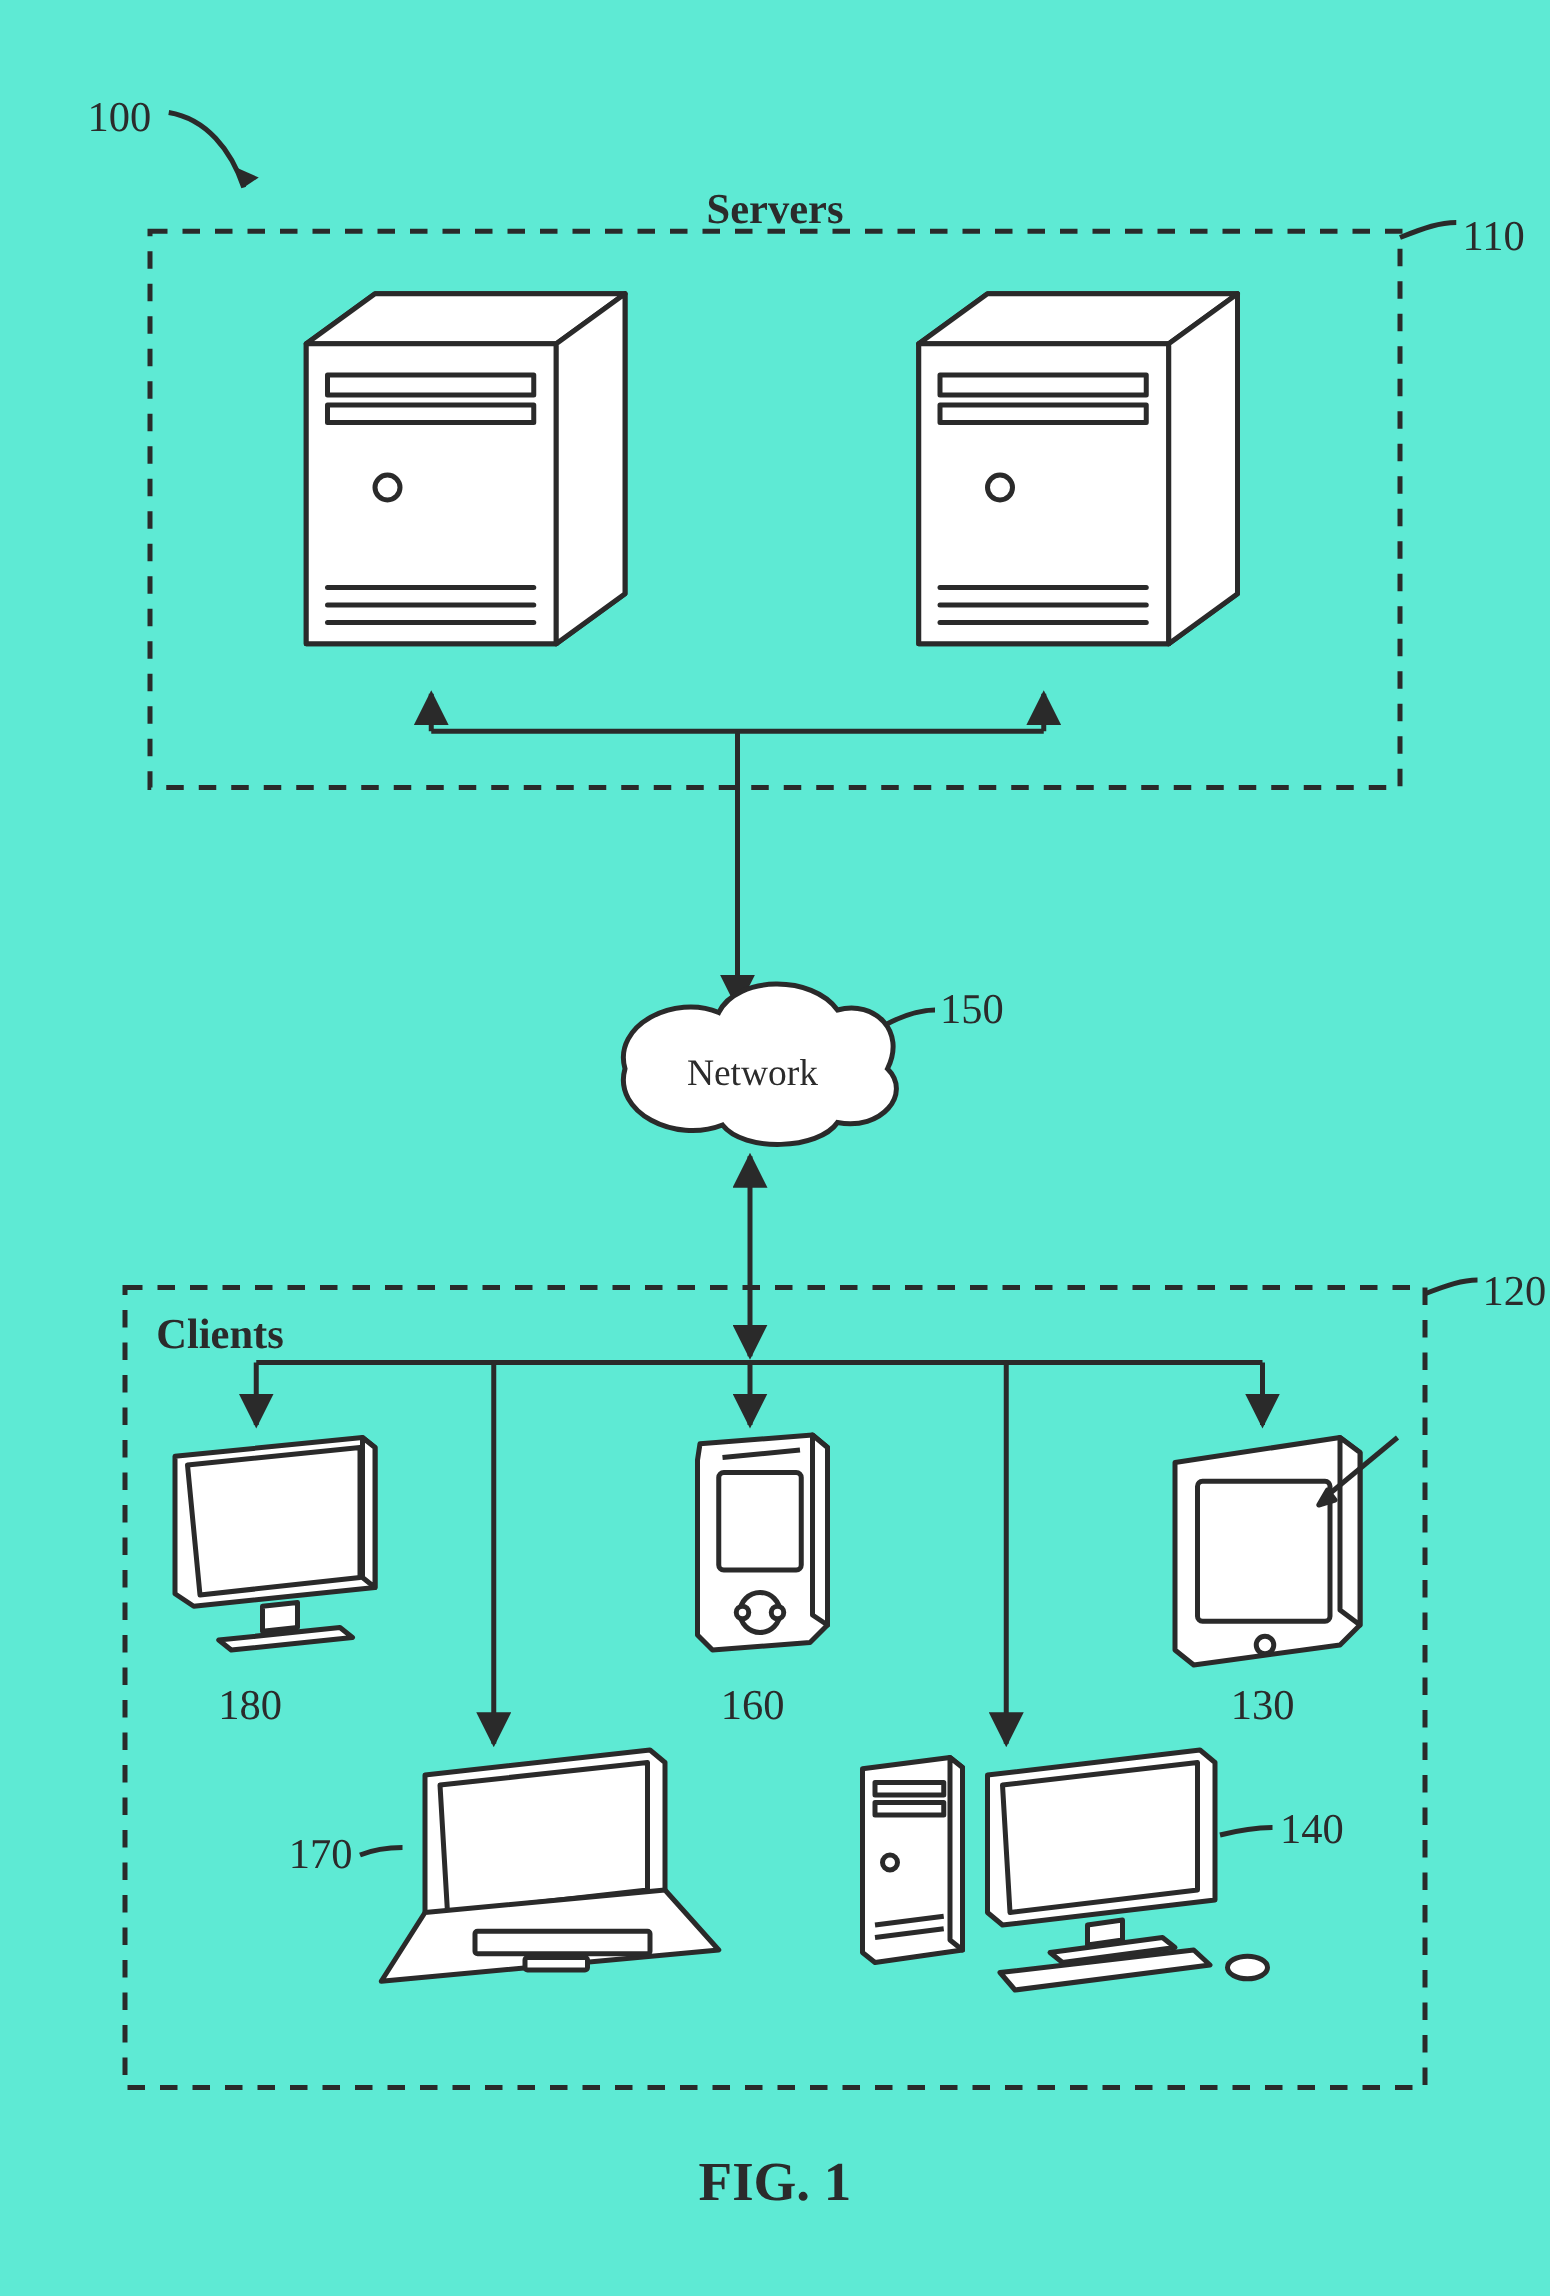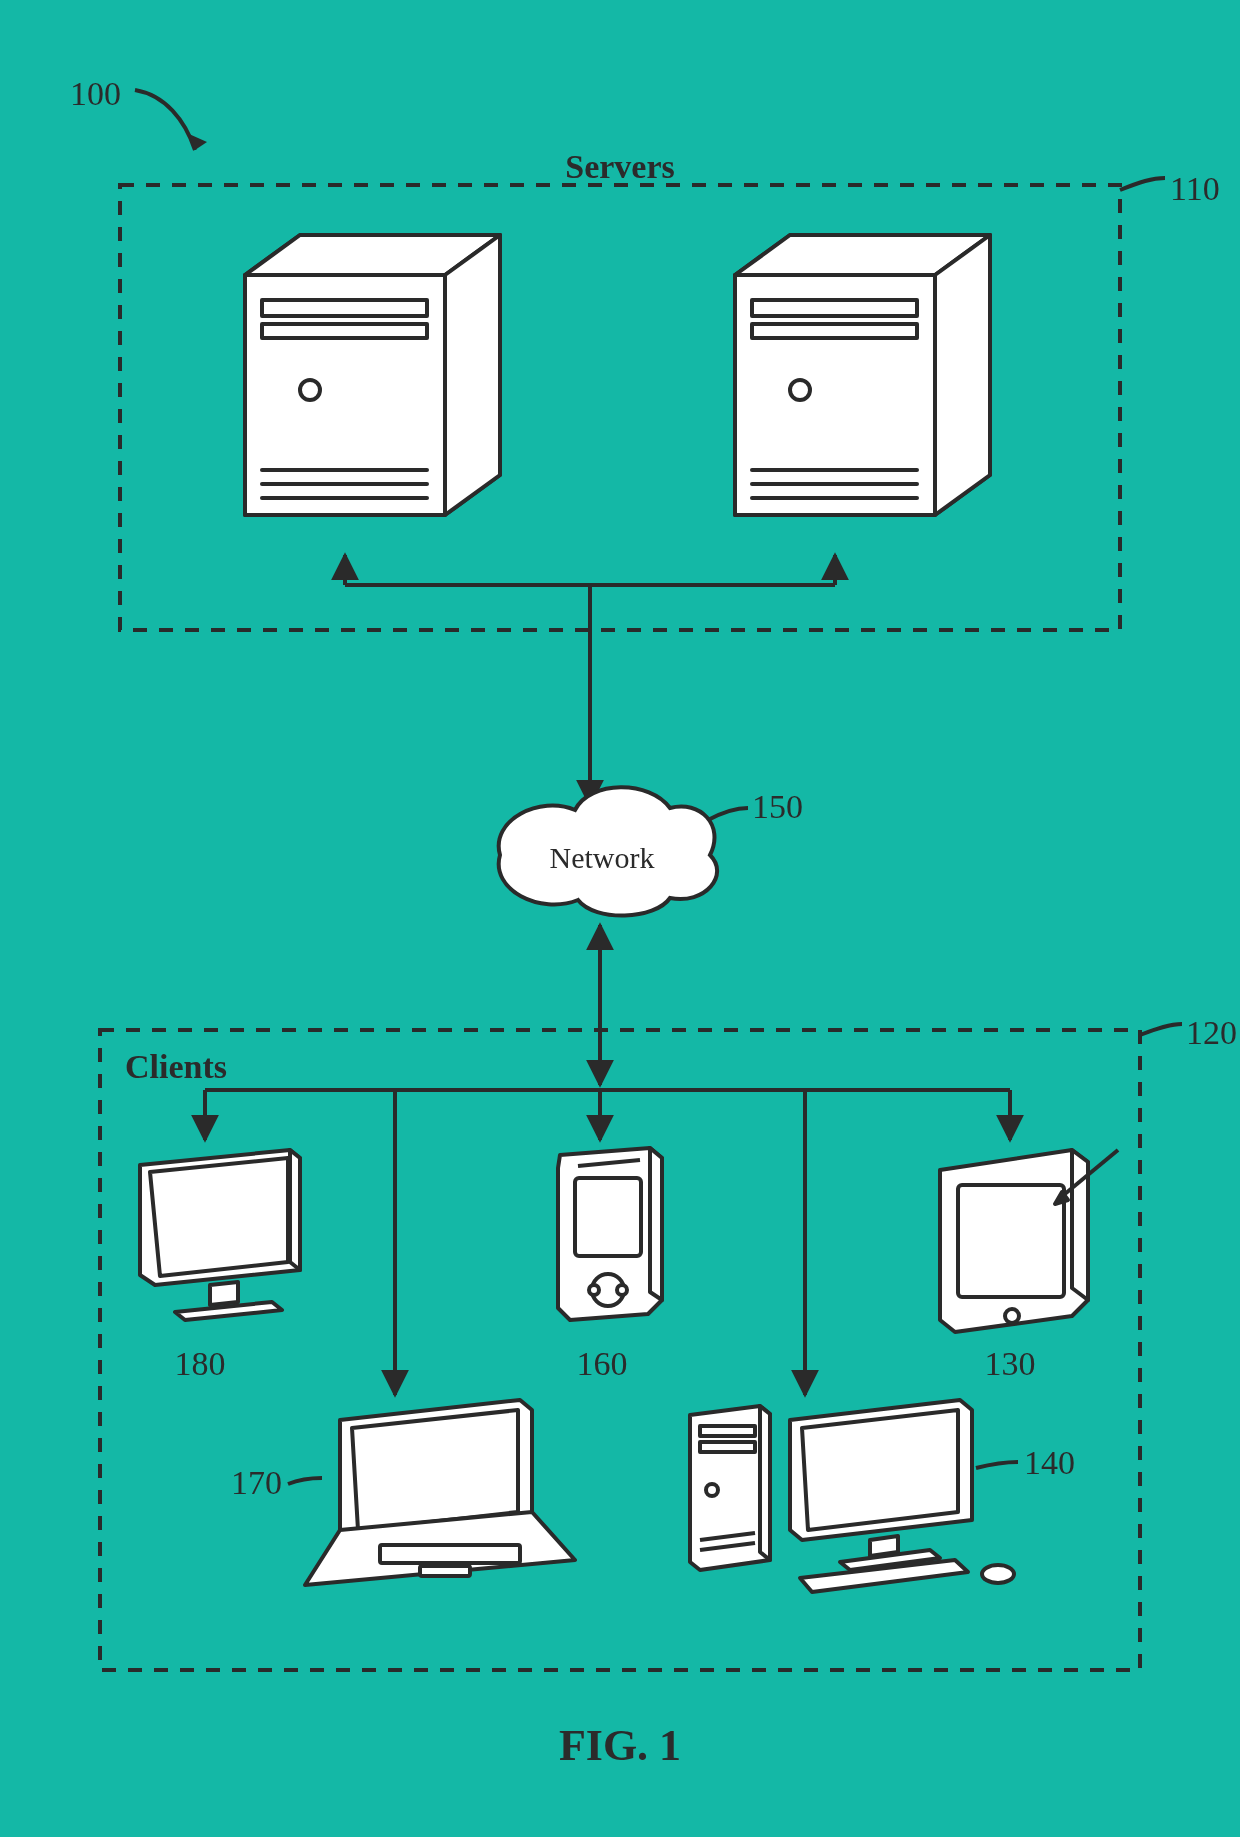--- a/index.html
+++ b/index.html
@@ -5,21 +5,21 @@
   html, body {
     margin: 0;
     padding: 0;
     background: #ffffff;
     font-family: "Times New Roman", Georgia, serif;
   }
   .canvas {
     position: relative;
     width: 1240px;
     height: 1837px;
-    background: #14b8a6;
+    background: #5eead4;
   }
   svg { display: block; }
   text {
     font-family: "Times New Roman", Georgia, serif;
     fill: #2b2b2b;
   }
   .label-num { font-size: 34px; }
   .figcap { font-size: 44px; font-weight: 700; }
   .box-title { font-size: 34px; font-weight: 700; }
   .netlabel { font-size: 30px; }

